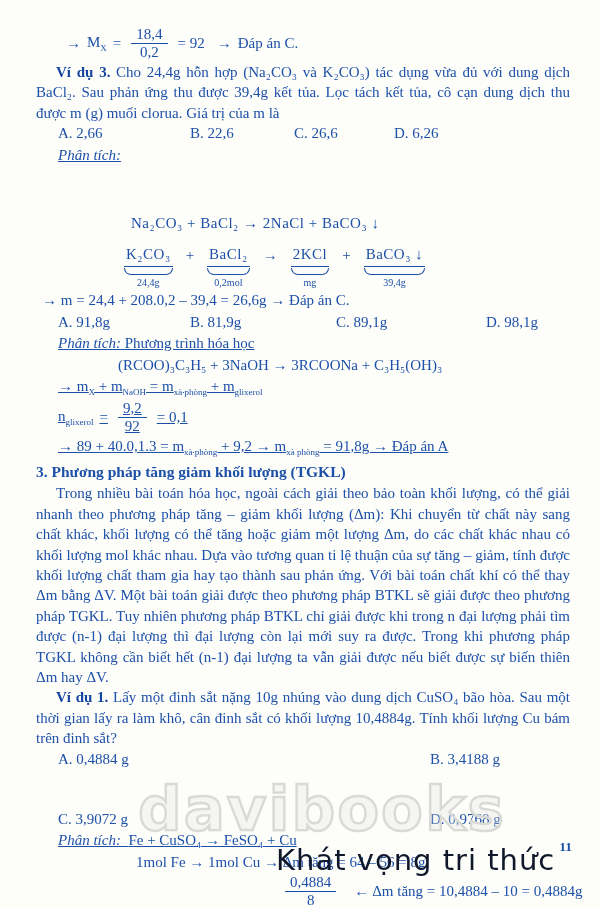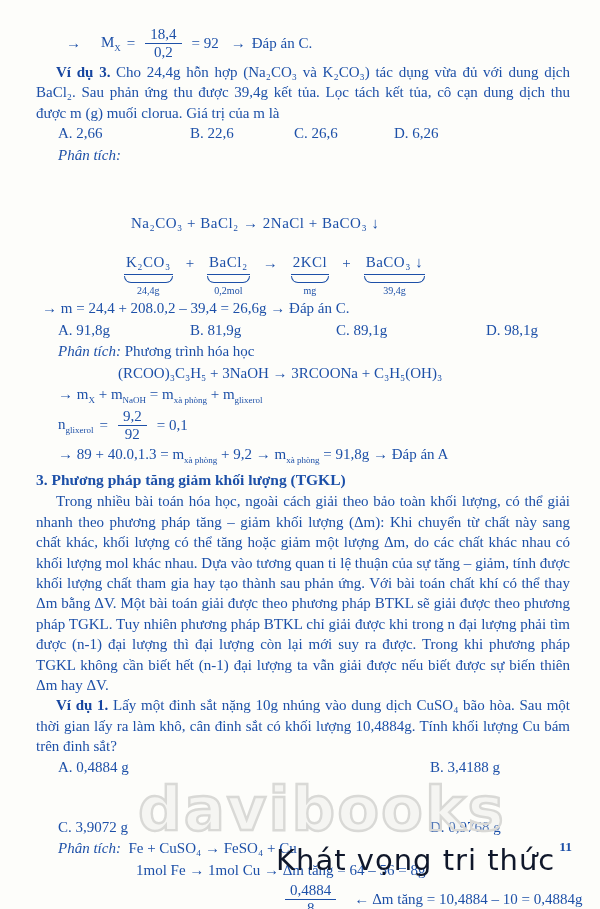--- a/index.html
+++ b/index.html
@@ -12,23 +12,23 @@
   b{color:#16459f;}
   .it{font-style:italic;}
   .math{display:flex;align-items:center;gap:6px;}
   .frac{display:inline-flex;flex-direction:column;align-items:center;line-height:1.1;margin:1px 4px;}
   .frac .num{border-bottom:1.4px solid currentColor;padding:0 5px;}
   .frac .den{padding:0 5px;}
   sub{font-size:0.6em;}
   .opt4a{display:grid;grid-template-columns:132px 104px 100px auto;padding-left:22px;}
   .opt4b{display:grid;grid-template-columns:132px 146px 150px auto;padding-left:22px;}
   .opt2x2{display:grid;grid-template-columns:332px auto;padding-left:22px;row-gap:3px;gap:40px;}
-  .ind22{padding-left:22px;}
+  .ind22{padding-left:22px;text-decoration:underline;}
   .eqc{padding-left:95px;letter-spacing:.5px;margin-top:48px;}
-  .braced{display:flex;align-items:flex-start;gap:13px;padding-left:88px;margin-top:19px;}
+  .braced{display:flex;align-items:flex-start;gap:13px;padding-left:88px;margin-top:11px;}
   .bitem{display:inline-flex;flex-direction:column;align-items:center;}
   .bf{padding:0 2px 1px 2px;border-bottom:1.2px solid currentColor;letter-spacing:.5px;}
   .ub{align-self:stretch;height:6px;border:1.2px solid currentColor;border-top:none;
       border-radius:0 0 8px 8px;margin-top:1px;}
   .bl{font-size:10px;margin-top:1px;}
   .bop{padding-top:1px;}
   .hdg{font-weight:bold;font-size:15.5px;margin:3px 0 1px 0;}
   .washed{opacity:.55;}
   .wm{position:absolute;pointer-events:none;font-family:"DejaVu Sans","Liberation Sans",sans-serif;}
   .wm-brand{left:138px;top:778px;font-size:61px;font-weight:bold;letter-spacing:2px;
@@ -37,21 +37,21 @@
   .pgnum{position:absolute;right:28px;top:838px;font-weight:bold;font-size:13.5px;}
 </style>
 </head>
 <body>
 
 <div class="page">
   <div class="content">
 
     <div class="line math" style="padding-left:30px;">
       <span>→</span>
-      <span style="margin-left:14px;"><span>M</span><sub>X</sub></span>
+      <span style=""><span>M</span><sub>X</sub></span>
       <span>=</span>
       <span class="frac">
         <span class="num">18,4</span>
         <span class="den">0,2</span>
       </span>
       <span>= 92</span>
       <span style="margin-left:6px;">→</span>
       <span>Đáp án C.</span>
     </div>
 

